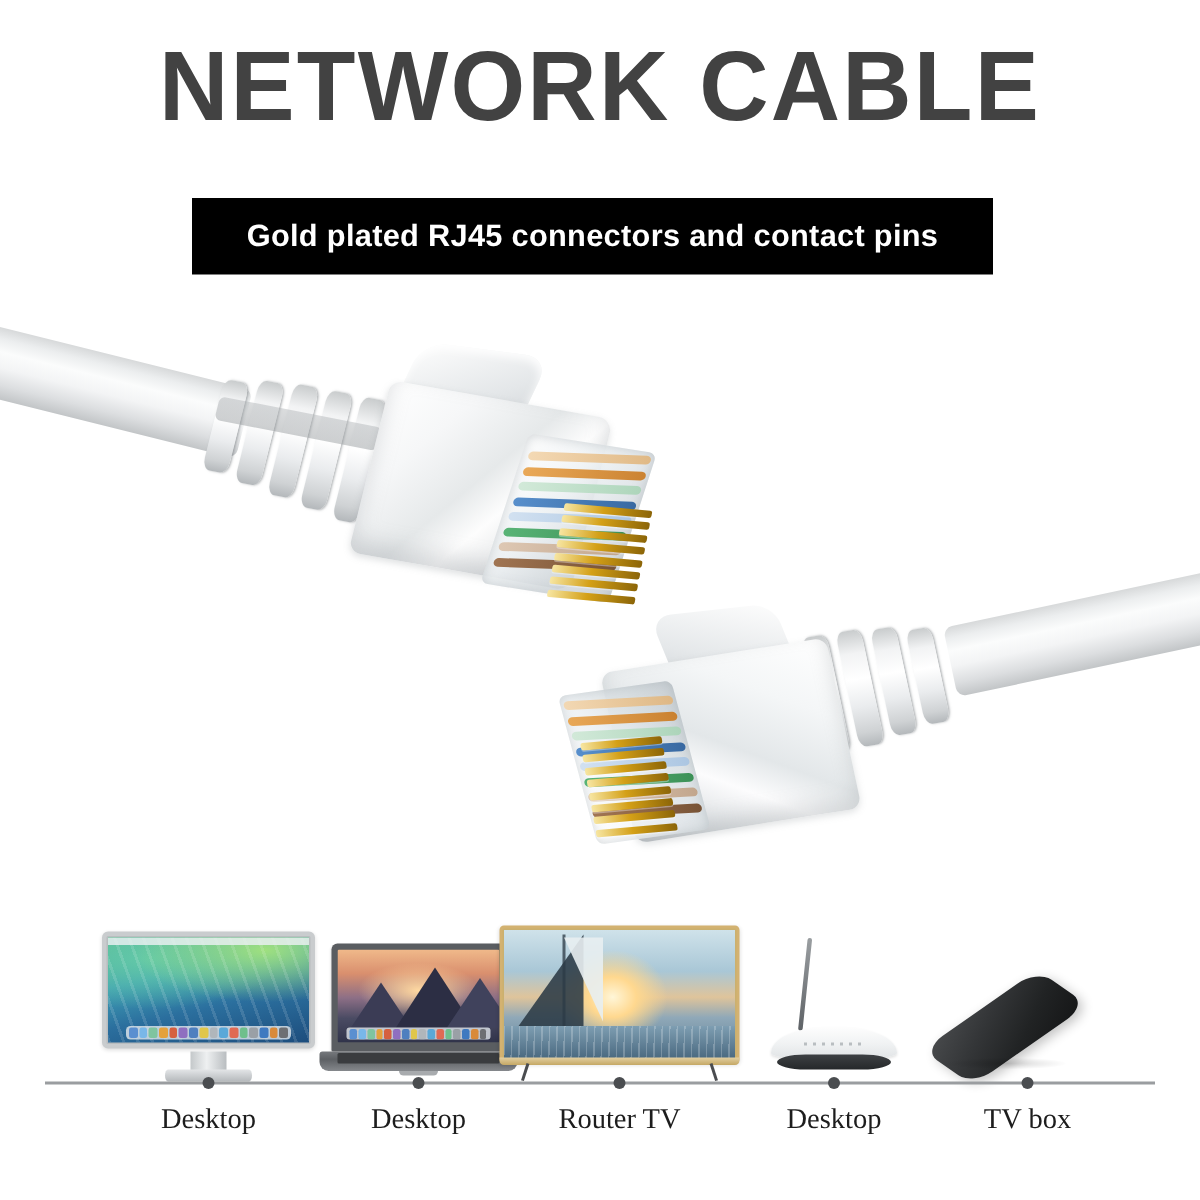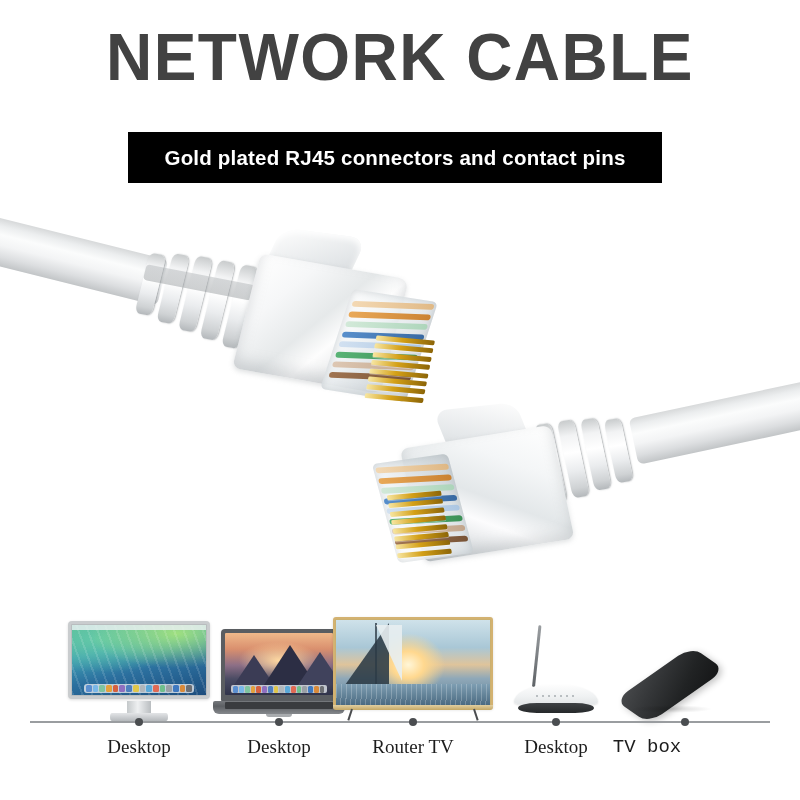--- a/index.html
+++ b/index.html
@@ -538,16 +538,16 @@
       <div class="tl-dot" style="left: 51.7568%;"></div>
       <div class="tl-dot" style="left: 71.0811%;"></div>
       <div class="tl-dot" style="left: 88.5135%;"></div>
     </div>
 
   <div class="labels" id="labels">
       <div class="dev-label" style="left: 139px;">Desktop</div>
       <div class="dev-label" style="left: 279px;">Desktop</div>
       <div class="dev-label" style="left: 413px;">Router TV</div>
       <div class="dev-label" style="left: 556px;">Desktop</div>
-      <div class="dev-label" style="left: 647px; font-family: Liberation Mono, monospace;">TV box</div>
+      <div class="dev-label" style="left: 685px;">TV box</div>
     </div>
 
 </div>
 
 </body></html>

